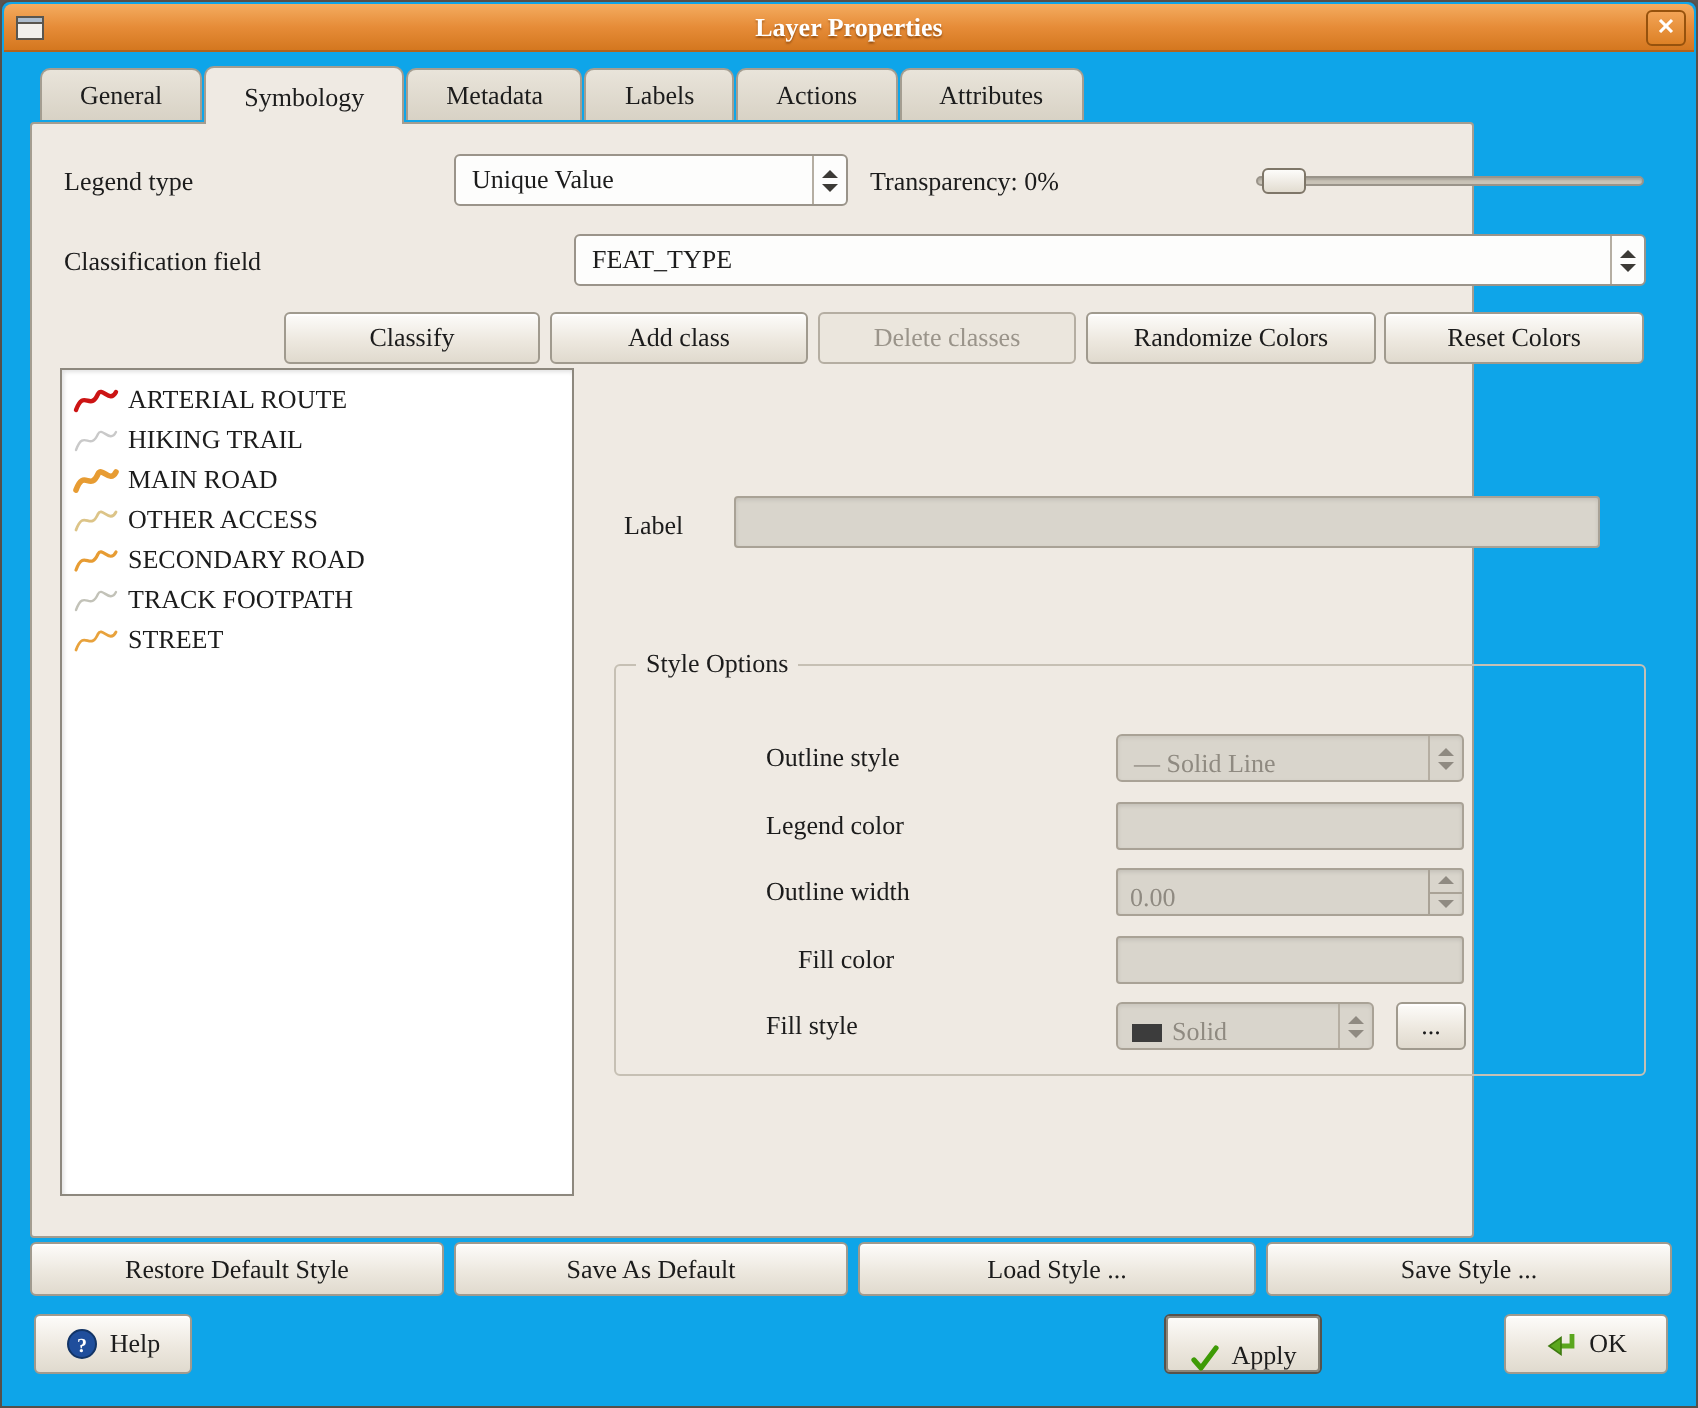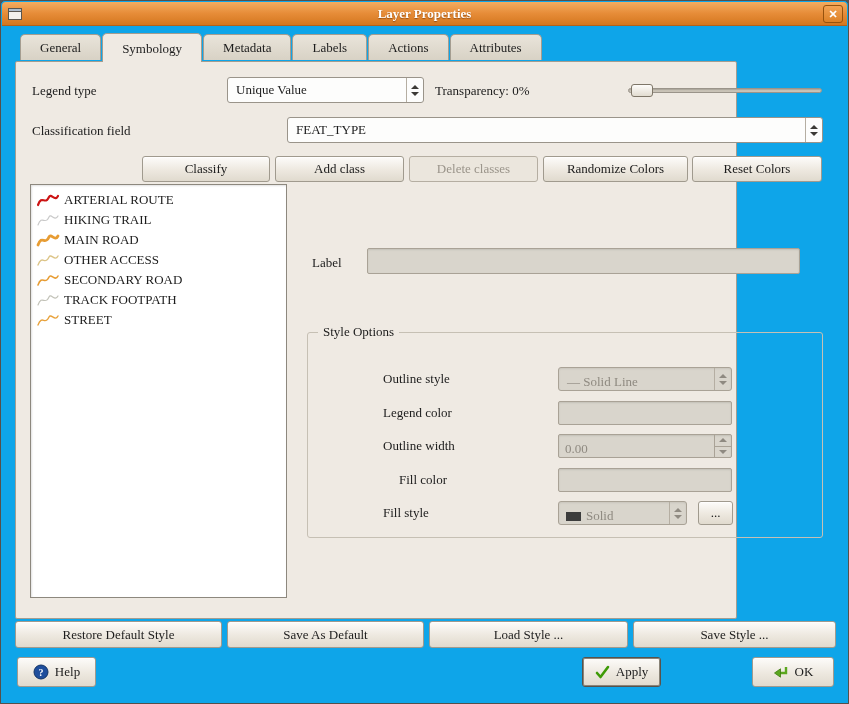--- a/index.html
+++ b/index.html
@@ -36,21 +36,21 @@
 
   .lbl { position:absolute; white-space:nowrap; }
 
   
   .btn { position:absolute; display:flex; align-items:center; justify-content:center; gap:6px;
          background:linear-gradient(#FDFCFA,#EDE8DF 55%,#E0DACE);
          border:1px solid #A09A8E; border-radius:3px; font-size:13px; color:#1c1c1c;
          box-shadow:inset 0 1px 0 rgba(255,255,255,.8); cursor:pointer; }
   .btn.disabled { background:#EBE6DD; color:#9a948a; border-color:#B5AEA2;
                   box-shadow:none; cursor:default; }
-  .btn.focus { border-color:#57524b; box-shadow:inset 0 0 0 1px #8a8478, inset 0 1px 0 rgba(255,255,255,.6); }
+  .btn.focus { border-color:#57524b; box-shadow:inset 0 0 0 1px #8a8478, inset 0 1px 0 rgba(255,255,255,.6);align-items:flex-end; }
 
   
   .combo { position:absolute; display:flex; align-items:center; background:#FDFDFC;
            border:1px solid #9A948A; border-radius:3px; cursor:pointer; }
   .combo-text { flex:1; padding:0 8px; white-space:nowrap; overflow:hidden; }
   .combo-arrows { width:17px; align-self:stretch; border-left:1px solid #B5AEA2;
                   display:flex; flex-direction:column; align-items:center;
                   justify-content:center; gap:3px; }
   .tri-up   { width:0; height:0; border-left:4px solid transparent; border-right:4px solid transparent; border-bottom:4px solid #3c3a36; }
   .tri-down { width:0; height:0; border-left:4px solid transparent; border-right:4px solid transparent; border-top:4px solid #3c3a36; }

